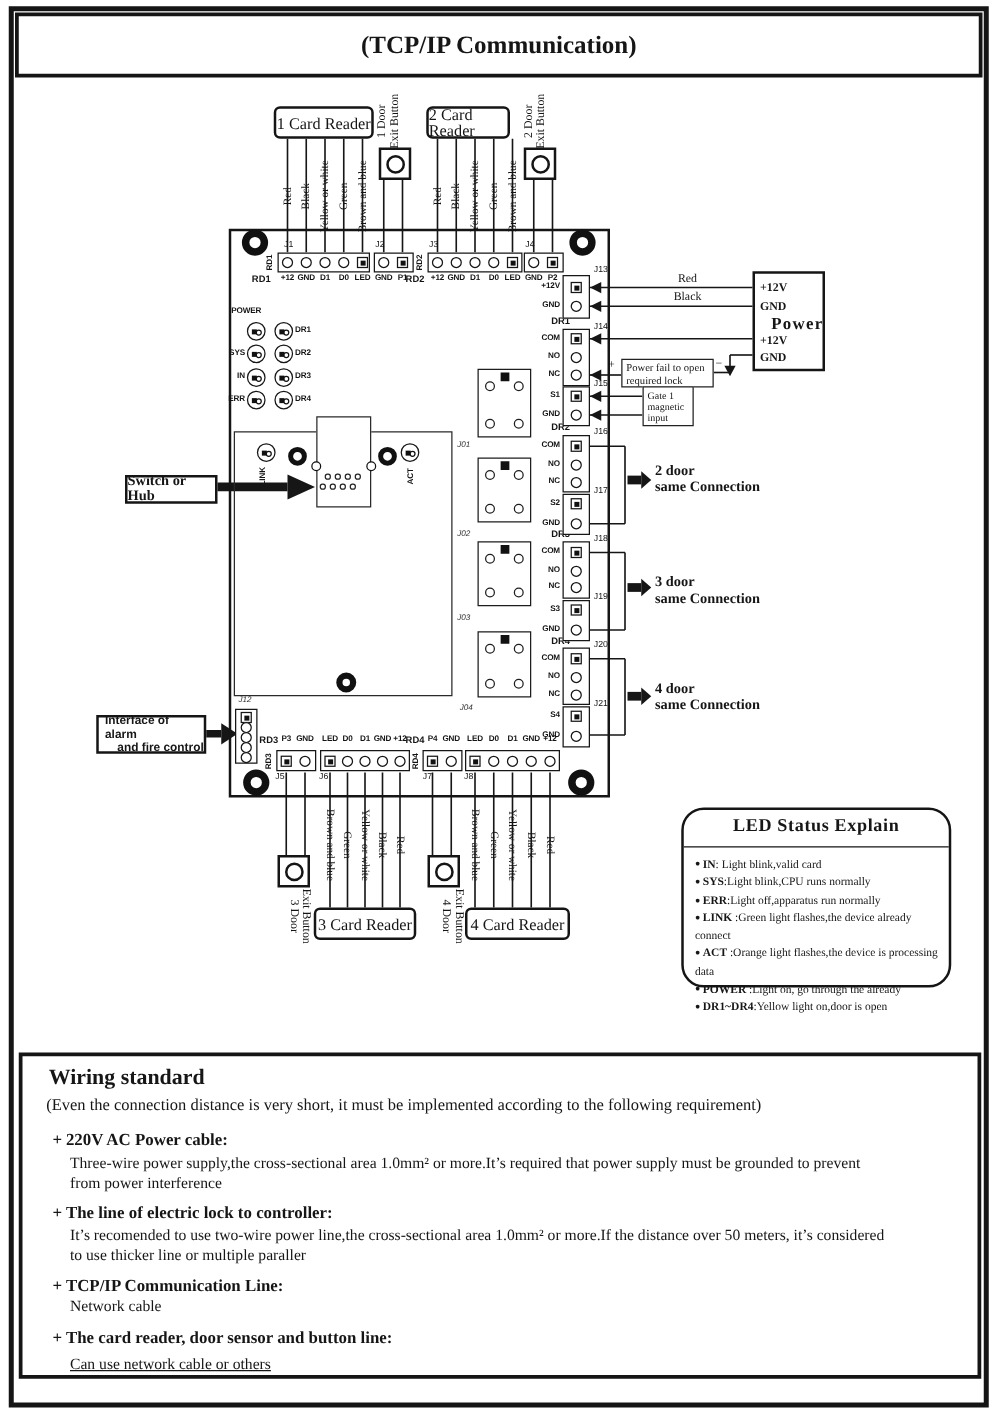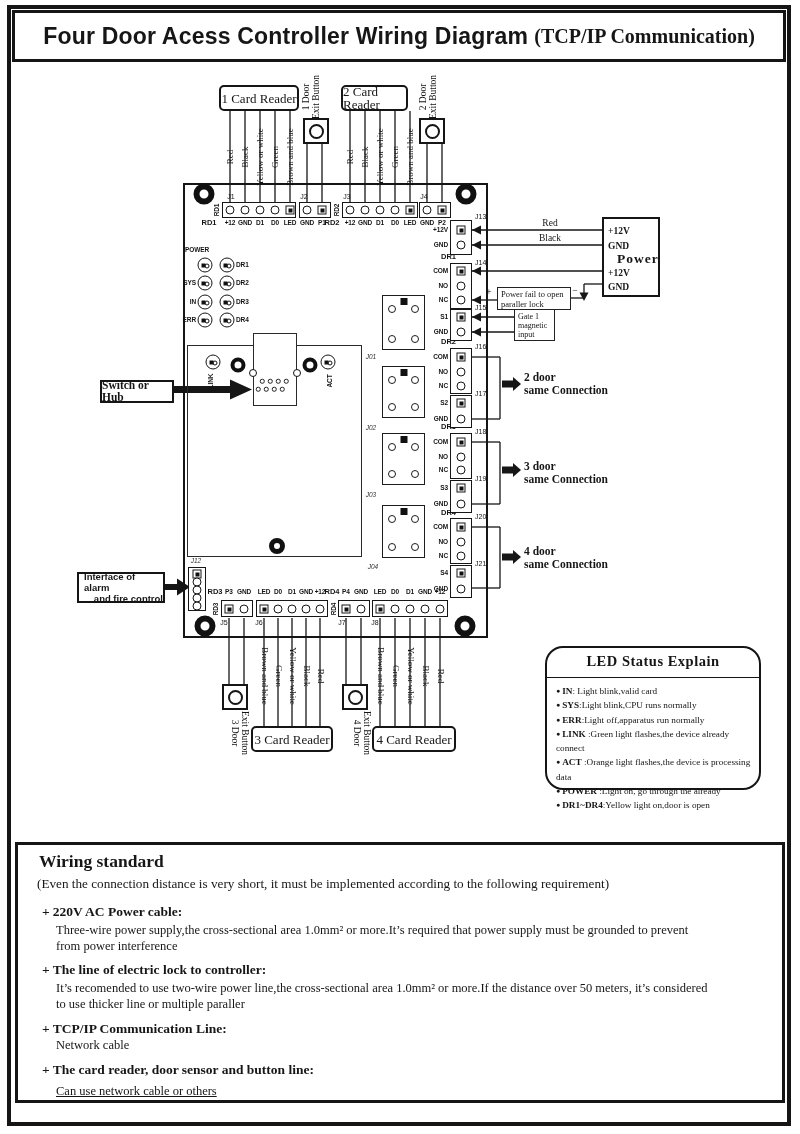--- a/index.html
+++ b/index.html
@@ -65,21 +65,20 @@
   .wi-body { position:absolute; font:12.5px/1 "Liberation Serif",serif; }
   svg.wires { position:absolute; left:0; top:0; }
 </style>
 </head>
 <body>
 
 <div class="page">
 
   <div class="abs frame" style="left:7px;top:5px;width:784px;height:1121px;"></div>
   <div class="abs titlebox" style="left:12px;top:10px;width:774px;height:52px;">
-    <span class="title-main">Four  Door Acess Controller Wiring Diagram</span>
     <span class="title-paren">(TCP/IP  Communication)</span>
   </div>
 
   <svg class="wires" width="800" height="1134" viewBox="0 0 800 1134">
     <g stroke="#161616" stroke-width="1.3" fill="none">
 
       <line x1="230" y1="111" x2="230" y2="202"></line>
         <line x1="245" y1="111" x2="245" y2="202"></line>
       <line x1="260" y1="111" x2="260" y2="202"></line>
         <line x1="275" y1="111" x2="275" y2="202"></line>
@@ -187,21 +186,21 @@
   <div class="abs powerbox" style="left:602px;top:217px;width:58px;height:80px;">
     <span class="pwr-t" style="left:4px;top:8px;">+12V</span>
     <span class="pwr-t" style="left:4px;top:23px;">GND</span>
     <span class="pwr-name" style="left:13px;top:33px;">Power</span>
     <span class="pwr-t" style="left:4px;top:50px;">+12V</span>
     <span class="pwr-t" style="left:4px;top:64px;">GND</span>
   </div>
 
   <div class="note" style="left:497px;top:287px;width:74px;height:23px;">
     <div>Power fail to open</div>
-    <div>paraller lock</div>
+    <div>required lock</div>
   </div>
 
   <div class="note" style="left:514px;top:309px;width:41px;height:32px;font-size:8px;line-height:9px;">
     <div>Gate 1</div>
     <div>magnetic</div>
     <div>input</div>
   </div>
 
   <div class="callout" style="left:100px;top:380px;width:74px;height:23px;font:bold 11.5px/1 'Liberation Serif',serif;">
     <span>Switch or Hub</span>

